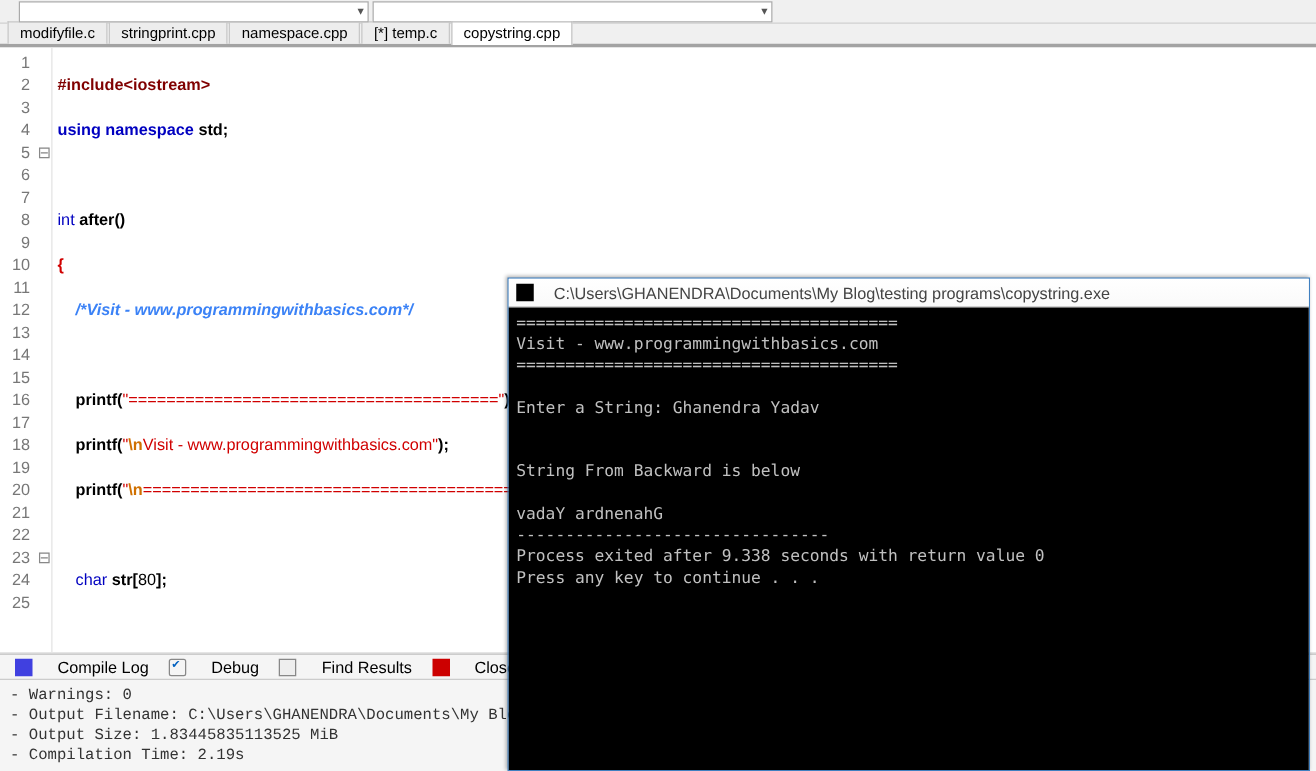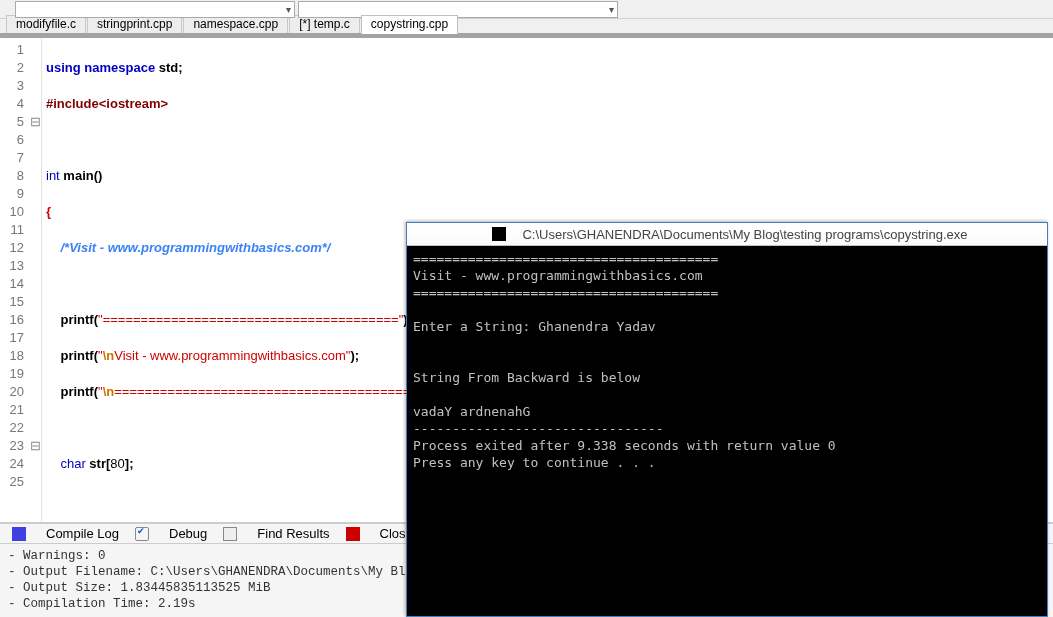--- a/index.html
+++ b/index.html
@@ -5,21 +5,21 @@
 * { margin:0; padding:0; box-sizing:border-box; font-family:Tahoma, Verdana, sans-serif; font-size:13px; }
 body { background:#f0f0f0; width:1053px; height:617px; overflow:hidden; position:relative; }
 
 .toolbar-strip { height:19px; border-bottom:1px solid #d0d0d0; display:flex; align-items:center; }
 .toolbar-selects { display:flex; gap:3px; padding-left:15px; }
 .sel { background:#fff; border:1px solid #aaa; height:17px; display:flex; align-items:center; position:relative; }
 .sel1 { width:280px; }
 .sel2 { width:320px; }
 .sel .chev { position:absolute; right:3px; font-size:10px; color:#555; }
 
-.tabs { display:flex; align-items:flex-end; height:19px; padding-left:6px; gap:1px; border-bottom:5px solid #a3a3a3;}
+.tabs { display:flex; align-items:flex-end; height:19px; padding-left:6px; gap:1px; border-bottom:3px solid #a3a3a3;}
 .tab { padding:1px 9px 2px 9px; border:1px solid #c8c8c8; border-bottom:none; background:#ededed; font-size:12px; cursor:pointer; }
 .tab.active { background:#fff; border-color:#c0c0c0; position:relative; top:1px; padding-bottom:3px; }
 
 .editor { background:#fff; display:flex; height:485px; border-bottom:1px solid #ccc; position:relative; overflow:hidden;}
 .gutter { display:flex; }
 .linenos { width:30px; text-align:right; padding-right:6px; color:#777; font-family:Consolas,'Courier New',monospace; font-size:14px; line-height:18px; padding-top:3px;}
 .fold { width:12px; border-right:1px solid #e4e4e4; font-family:monospace; font-size:10px; color:#888; line-height:18px; padding-top:3px;}
 .fold div { height:18px; text-align:center; }
 .code { padding-left:4px; font-family:Consolas,'Courier New',monospace; font-size:14px; line-height:18px; padding-top:3px; white-space:pre; color:#000; }
 .code .kw { color:#0000c0; font-weight:bold; }
@@ -27,21 +27,21 @@
 .code .pr { color:#800000; font-weight:bold; }
 .code .ty { color:#0000c0; font-weight:normal; }
 .code .nm { color:#000000;margin-top:12px; }
 .code .st { color:#d00000; }
 .code .esc { color:#d07000; font-weight:bold;}
 .code .cm { color:#3b82f6; font-style:italic;font-weight:bold; }
 .code .br { color:#d00000; font-weight:bold; }
 .code .pn { color:#000; font-weight:bold; }
 
 .console-window { position:absolute; left:406px; top:222px; width:642px; height:395px; box-shadow:-1px -1px 3px rgba(0,0,0,0.3); border:1px solid #4080c0; }
-.console-title { height:23px; background:linear-gradient(#fff,#fafafa); border-bottom:1px solid #c0c0c0; display:flex; align-items:center; padding-left:6px; gap:16px; font-size:12px; color:#444;justify-content:center;}
+.console-title { height:23px; background:linear-gradient(#fff,#fafafa); border-bottom:1px solid #c0c0c0; display:flex; align-items:center; padding-left:6px; gap:16px; font-size:12px; color:#444;}
 .console-title .ico { width:14px; height:14px; background:#000; display:inline-block; }
 .console-body { background:#000; color:#c0c0c0; height:calc(100% - 23px); padding:4px 6px; font-family:Consolas,'Lucida Console',monospace; font-size:13px; line-height:17px; white-space:pre-wrap; overflow:hidden;}
 
 .bottom-panel { height:95px; background:#f5f5f5; }
 .bottom-tabs { display:flex; align-items:center; height:21px; border-top:1px solid #ccc; border-bottom:1px solid #ccc; gap:8px; padding-left:8px; }
 .bottom-tabs .btab { display:flex; align-items:center; gap:20px; padding:0 4px; font-size:12px; cursor:pointer;}
 .bottom-tabs .ico { width:14px; height:14px; display:inline-block; }
 .ico-compile { background:#4040e0; }
 .ico-debug { background:transparent; border:1px solid #888; border-radius:2px; position:relative;}
 .ico-debug::after{content:"✔"; font-size:9px; color:#0060c0; position:absolute; left:1px; top:-2px;}
@@ -120,24 +120,24 @@
         <div></div>
         <div></div>
         <div></div>
         <div></div>
         <div></div>
         <div></div>
       <div>⊟</div>
     </div>
   </div>
 <div class="code">
+<div><span class="pr">#include</span><span class="pr">&lt;iostream&gt;</span></div>
 <div><span class="kw">using</span> <span class="kw">namespace</span><span class="fn"> std</span><span class="pn">;</span></div>
-<div><span class="pr">#include</span><span class="pr">&lt;iostream&gt;</span></div>
 <div> </div>
-<div><span class="ty">int</span><span class="fn"> main</span><span class="pn">()</span></div>
+<div><span class="ty">int</span><span class="fn"> after</span><span class="pn">()</span></div>
 <div><span class="br">{</span></div>
 <div><span class="cm">   </span><span class="cm"> /*Visit - www.programmingwithbasics.com*/</span></div>
 <div> </div>
 <div><span class="fn">    printf</span><span class="pn">(</span><span class="st">"======================================="</span><span class="pn">);</span></div>
 <div><span class="fn">    printf</span><span class="pn">(</span><span class="st">"</span><span class="esc">\n</span><span class="st">Visit - www.programmingwithbasics.com"</span><span class="pn">);</span></div>
 <div><span class="fn">    printf</span><span class="pn">(</span><span class="st">"</span><span class="esc">\n</span><span class="st">======================================="</span><span class="pn">);</span></div>
 <div> </div>
 <div>    <span class="ty">char</span><span class="fn"> str</span><span class="pn">[</span><span class="nm">80</span><span class="pn">];</span></div>
 
 

